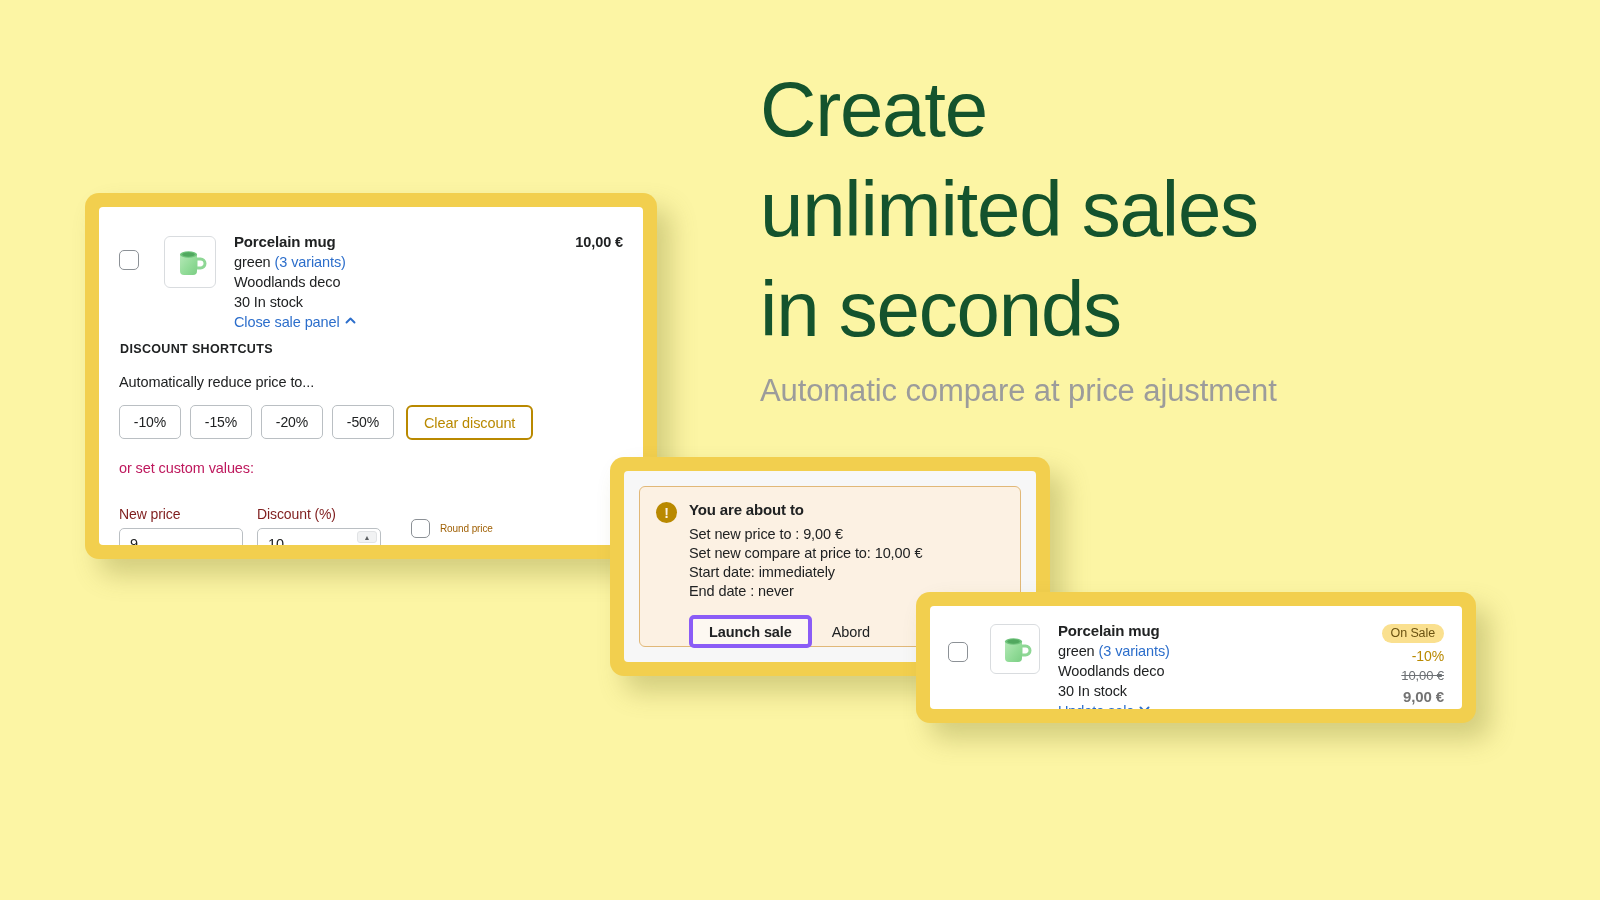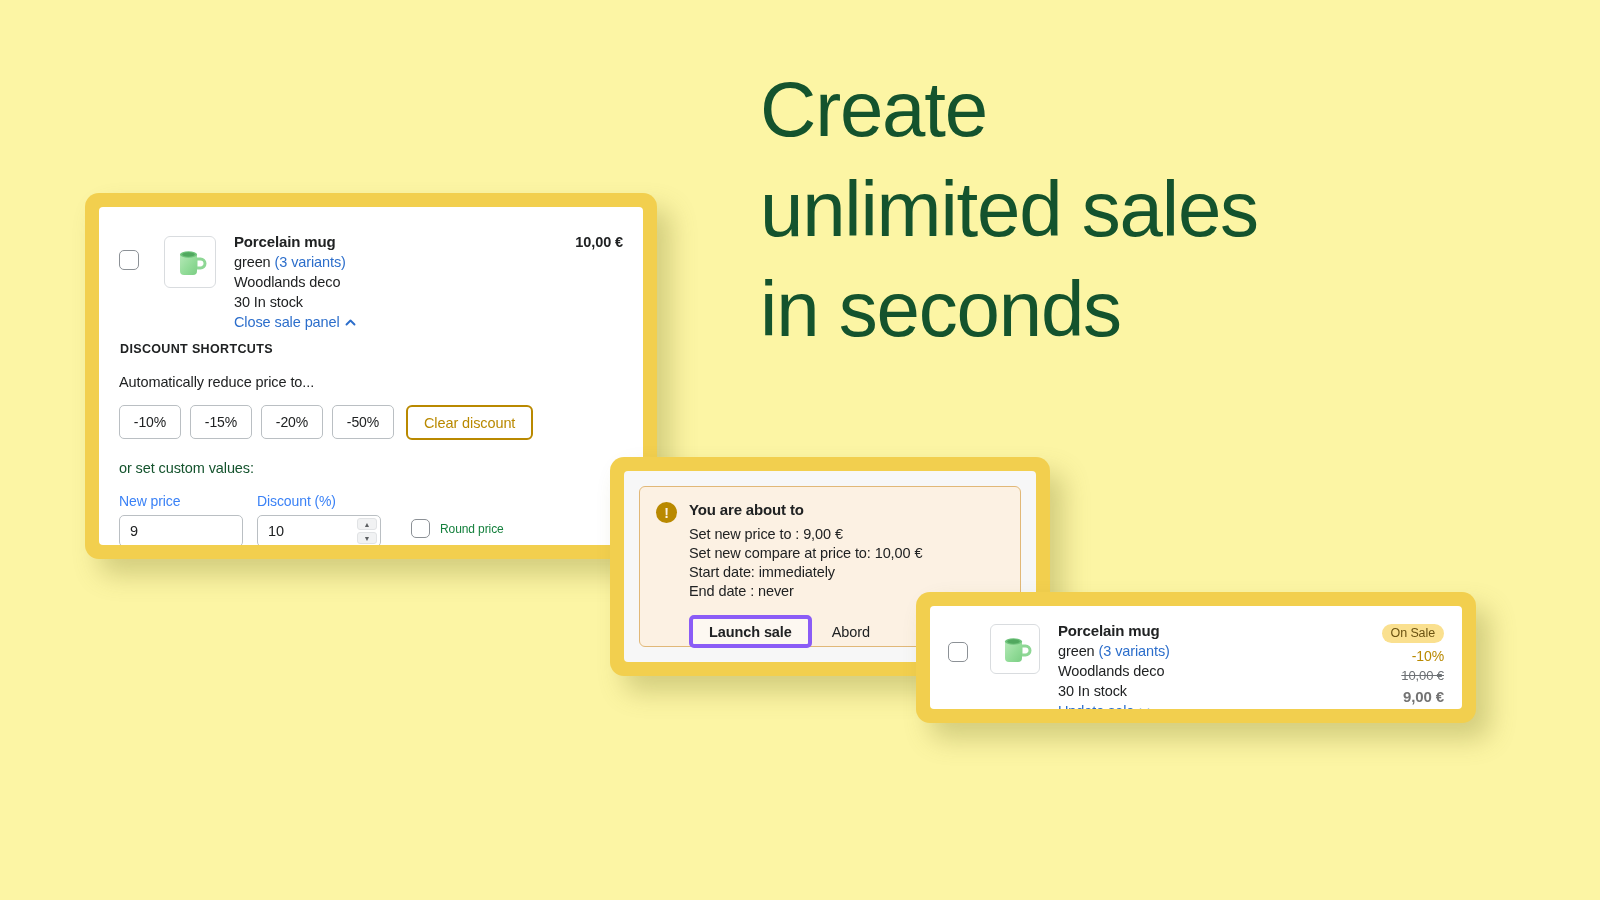--- a/index.html
+++ b/index.html
@@ -92,21 +92,21 @@
     font-size: 15px; font-weight: 700; color: #202223;
     letter-spacing: -0.15px;
   }
   .prod-line {
     font-size: 14.5px; color: #202223; margin-top: 4px;
     letter-spacing: -0.1px;
   }
   .variant-link { color: #2C6ECB; }
   .panel-link {
     font-size: 14.5px; color: #2C6ECB; margin-top: 4px;
-    display: inline-flex; align-items: center; gap: 4px;
+    display: inline-flex; align-items: flex-start; gap: 4px;
     cursor: pointer; letter-spacing: -0.1px;
   }
   .prod-price {
     font-size: 14.5px; font-weight: 700; color: #202223;
     padding-top: 9px; letter-spacing: -0.1px;
   }
 
   
   .sec-label {
     font-size: 12.5px; font-weight: 700; color: #202223;
@@ -128,27 +128,27 @@
   .clear-btn {
     padding: 0 16px; height: 35px;
     border: 2px solid #B98900; border-radius: 6px;
     background: #fff; color: #B98900;
     font-family: inherit; font-size: 14.5px;
     letter-spacing: -0.1px; cursor: pointer;
     margin-left: 3px;
     display: flex; align-items: center; justify-content: center;
   }
   .custom-line {
-    font-size: 14.5px; color: #14532d; margin-top: 20px;
+    font-size: 14.5px; color: #be185d; margin-top: 20px;
     letter-spacing: -0.1px;
   }
 
   .fields { display: flex; align-items: flex-start; margin-top: 17px; }
   .field { display: flex; flex-direction: column; }
-  .field-label { font-size: 14px; color: #3b82f6; letter-spacing: -0.1px; }
+  .field-label { font-size: 14px; color: #7f1d1d; letter-spacing: -0.1px; margin-top: 13px; }
   .tinput {
     margin-top: 6px; width: 124px; height: 32px;
     border: 1px solid #BABFC3; border-radius: 5px;
     background: #fff; padding: 0 10px;
     font-family: inherit; font-size: 14.5px; color: #202223;
     display: flex; align-items: center;
   }
   .tinput.num { position: relative; padding-right: 26px; }
   .spin {
     position: absolute; right: 3px; top: 2px;
@@ -163,21 +163,21 @@
   }
   .round-wrap {
     display: flex; align-items: center; gap: 10px;
     margin-left: 30px; margin-top: 26px;
   }
   .round-box {
     width: 19px; height: 19px;
     border: 1.5px solid #8C9196; border-radius: 5px; background: #fff;
     flex: none;
   }
-  .round-label { font-size: 12px; color: #15803d; letter-spacing: -0.1px; }
+  .round-label { font-size: 10px; color: #a16207; letter-spacing: -0.1px; }
 
   
   #card-dialog {
     left: 610px;
     top: 457px;
     width: 440px;
     height: 219px;
     z-index: 5;
   }
   #card-dialog .frame-inner { background: #F7F7F7; padding: 15px; }
@@ -257,20 +257,21 @@
 </style>
 </head>
 <body>
 
 <div class="hero">
   <div class="hero-title">
     <div>Create</div>
     <div>unlimited sales</div>
     <div>in seconds</div>
   </div>
+  <div class="hero-sub">Automatic compare at price ajustment</div>
 </div>
 
 <div class="frame" id="card-expanded">
   <div class="frame-inner">
 
     <div class="prod-row">
       <div class="prod-check"></div>
 
       <div class="prod-thumb">
         <svg width="38" height="38" viewBox="0 0 38 38" aria-hidden="true">

